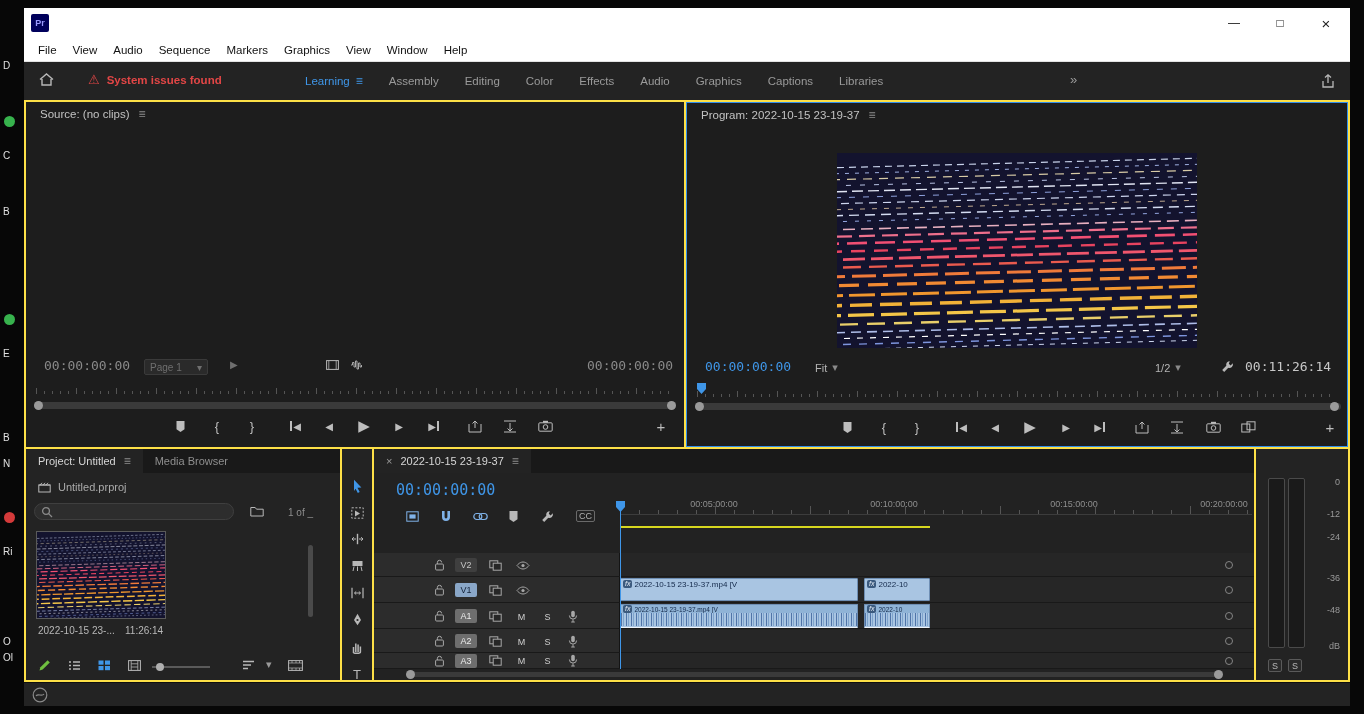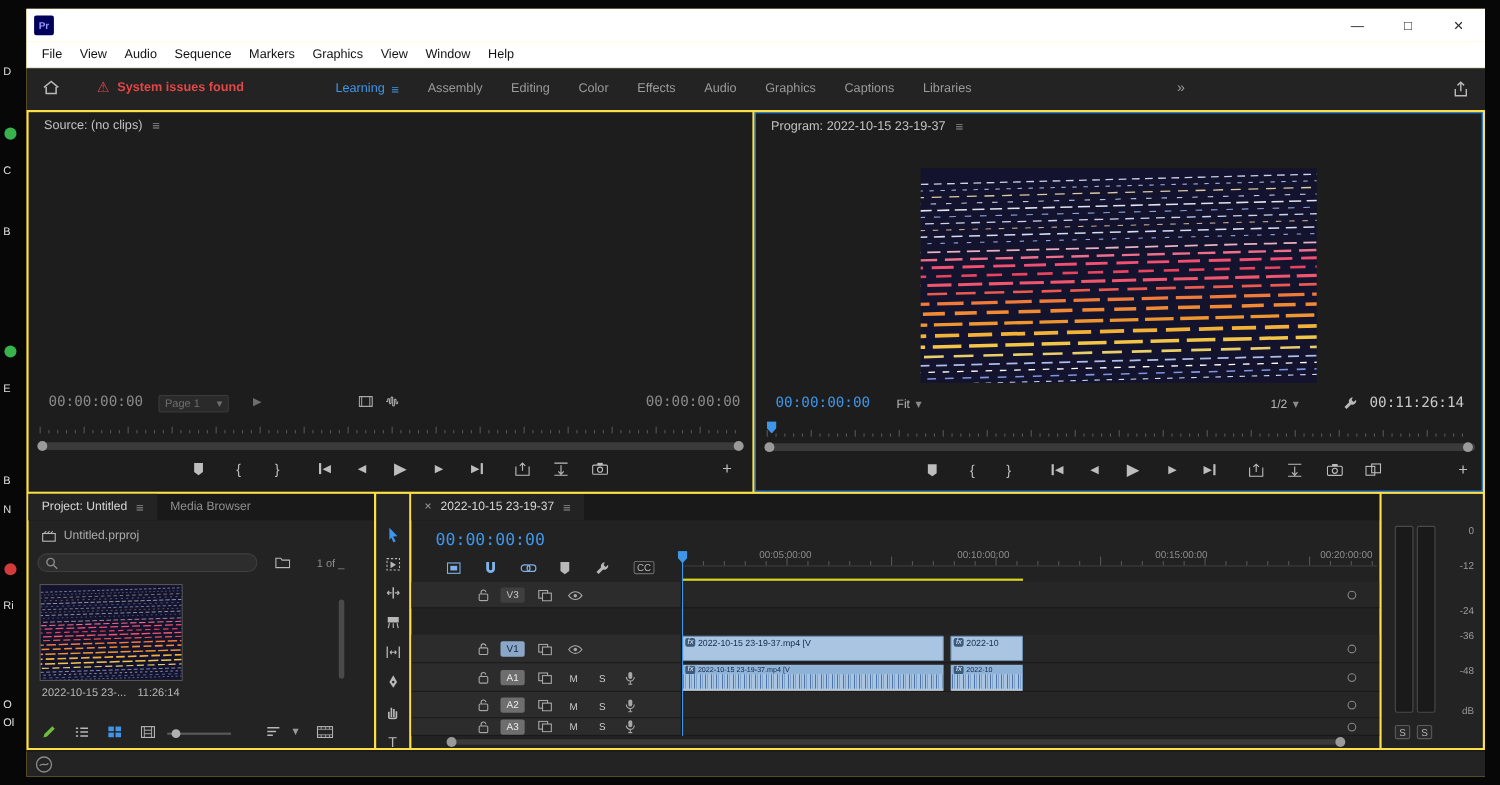--- a/index.html
+++ b/index.html
@@ -739,45 +739,45 @@
           <i style="left: 589px; height: 4px;"></i>
           <i style="left: 608px; height: 4px;"></i>
           <i style="left: 627px; height: 4px;"></i>
         </div>
 
       <span class="p" style="left:242px;top:52px;width:9px;height:11px;background:#3f96e8;clip-path:polygon(0 0,100% 0,100% 55%,50% 100%,0 55%)"></span>
       <div class="p" style="left:246px;top:62px;width:1px;height:158px;background:#3f96e8;z-index:5"></div>
 
       <div class="p" style="left:246px;top:77px;width:310px;height:2px;background:#d7d71f"></div>
 
-      <div class="trow" style="top:80px;height:24px">
+
+      <div class="trow" style="top:104px;height:24px">
         <div class="thead">
           <span class="ico rowico" style="left:60px;top:6px">
               <svg width="11" height="12" viewBox="0 0 11 12">
                 <rect x="1.6" y="5" width="7.8" height="6" rx="1" fill="none" stroke="currentColor"></rect>
                 <path d="M3.4 5V3.4a2.1 2.1 0 0 1 4.2 0" fill="none" stroke="currentColor"></path>
               </svg>
             </span>
-          <span class="badge" style="top:5px;background:#3f3f3f;color:#c5c5c5">V3</span>
+          <span class="badge" style="top:5px;background:#3f3f3f;color:#c5c5c5">V2</span>
           <span class="ico rowico" style="left:115px;top:7px">
               <svg width="13" height="11" viewBox="0 0 13 11">
                 <rect x="0.8" y="0.8" width="8" height="7" fill="none" stroke="currentColor"></rect>
                 <rect x="4.2" y="3.2" width="8" height="7" fill="#262626" stroke="currentColor"></rect>
               </svg>
             </span>
           <span class="ico rowico" style="left:142px;top:8px">
               <svg width="14" height="9" viewBox="0 0 14 9">
                 <path d="M1 4.5S3.4 1 7 1s6 3.5 6 3.5S10.6 8 7 8 1 4.5 1 4.5z" fill="none" stroke="currentColor"></path>
                 <circle cx="7" cy="4.5" r="1.6" fill="currentColor"></circle>
               </svg>
             </span>
         </div>
         <span class="ringo" style="left:851px;top:8px"></span>
       </div>
-
 
       <div class="trow" style="top:128px;height:26px">
         <div class="thead">
           <span class="ico rowico" style="left:60px;top:7px">
               <svg width="11" height="12" viewBox="0 0 11 12">
                 <rect x="1.6" y="5" width="7.8" height="6" rx="1" fill="none" stroke="currentColor"></rect>
                 <path d="M3.4 5V3.4a2.1 2.1 0 0 1 4.2 0" fill="none" stroke="currentColor"></path>
               </svg>
             </span>
           <span class="badge" style="top:6px;background:#8aa7c8;color:#14243a">V1</span>
@@ -907,21 +907,21 @@
       <div class="sbar" style="left:36px;top:223px;width:810px;height:5px"></div>
       <span class="knob" style="left:32px;top:221px"></span>
       <span class="knob" style="left:840px;top:221px"></span>
     </div>
 
     <div class="panel" style="left:1232px;top:441px;width:92px;height:231px;background:#232323">
       <div class="p" style="left:12px;top:29px;width:17px;height:170px;border:1px solid #4a4a4a;border-radius:2px;background:#1a1a1a"></div>
       <div class="p" style="left:32px;top:29px;width:17px;height:170px;border:1px solid #4a4a4a;border-radius:2px;background:#1a1a1a"></div>
       <span class="mlabel" style="top:28px">0</span>
       <span class="mlabel" style="top:60px">-12</span>
-      <span class="mlabel" style="top:101px">-24</span>
+      <span class="mlabel" style="top:83px">-24</span>
       <span class="mlabel" style="top:124px">-36</span>
       <span class="mlabel" style="top:156px">-48</span>
       <span class="mlabel" style="top:192px">dB</span>
       <span class="sbtn" style="left:12px;top:210px">S</span>
       <span class="sbtn" style="left:32px;top:210px">S</span>
     </div>
 
     <div class="p" style="left:0;top:674px;width:100%;height:24px;background:#232323;border-top:1px solid #0f0f0f">
       <span class="ico p" style="left:8px;top:4px;color:#8a8a8a">
           <svg width="16" height="16" viewBox="0 0 16 16">

